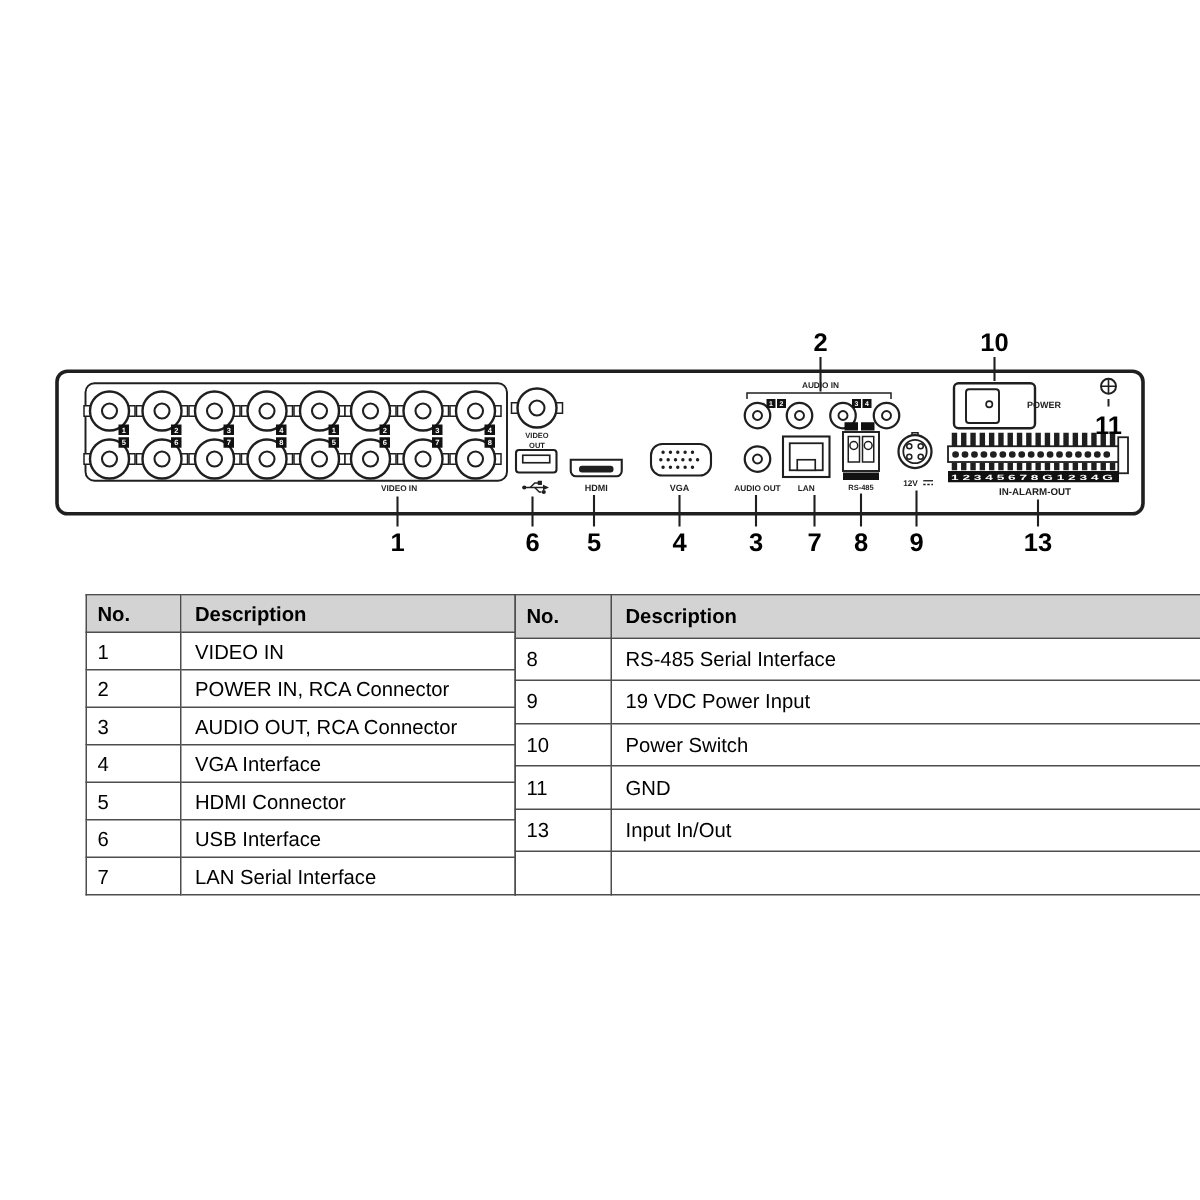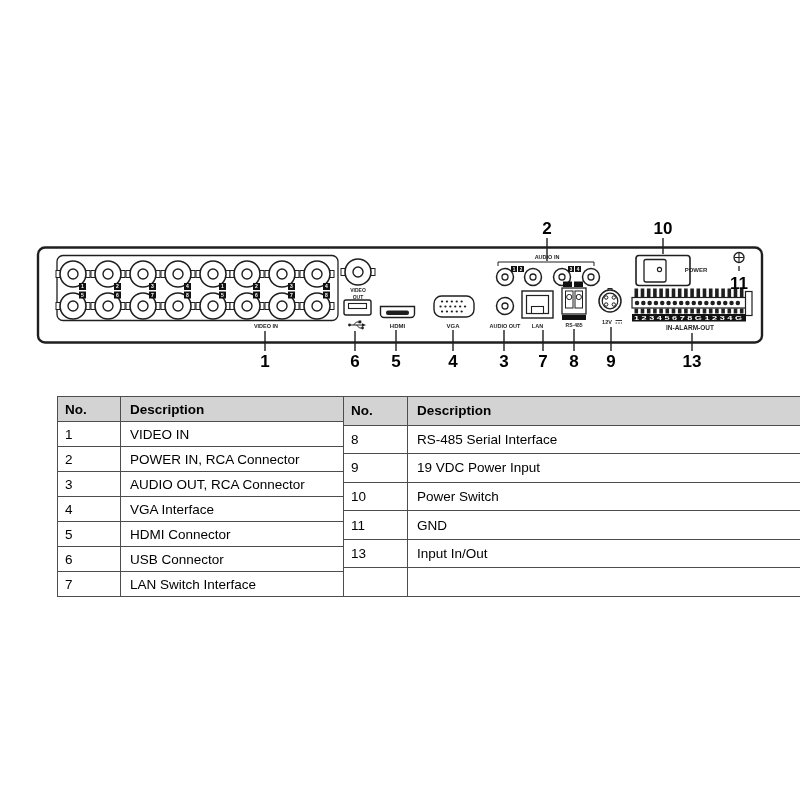--- a/index.html
+++ b/index.html
@@ -277,25 +277,25 @@
       <tr>
             <td>4</td>
             <td class="desc">VGA Interface</td>
           </tr>
       <tr>
             <td>5</td>
             <td class="desc">HDMI Connector</td>
           </tr>
       <tr>
             <td>6</td>
-            <td class="desc">USB Connector</td>
+            <td class="desc">USB Interface</td>
           </tr>
       <tr>
             <td>7</td>
-            <td class="desc">LAN Switch Interface</td>
+            <td class="desc">LAN Serial Interface</td>
           </tr>
     </tbody>
       </table>
     <table class="t-right">
       <colgroup>
           <col class="c-no">
           <col class="c-desc">
         </colgroup>
       <tbody>
           <tr>

